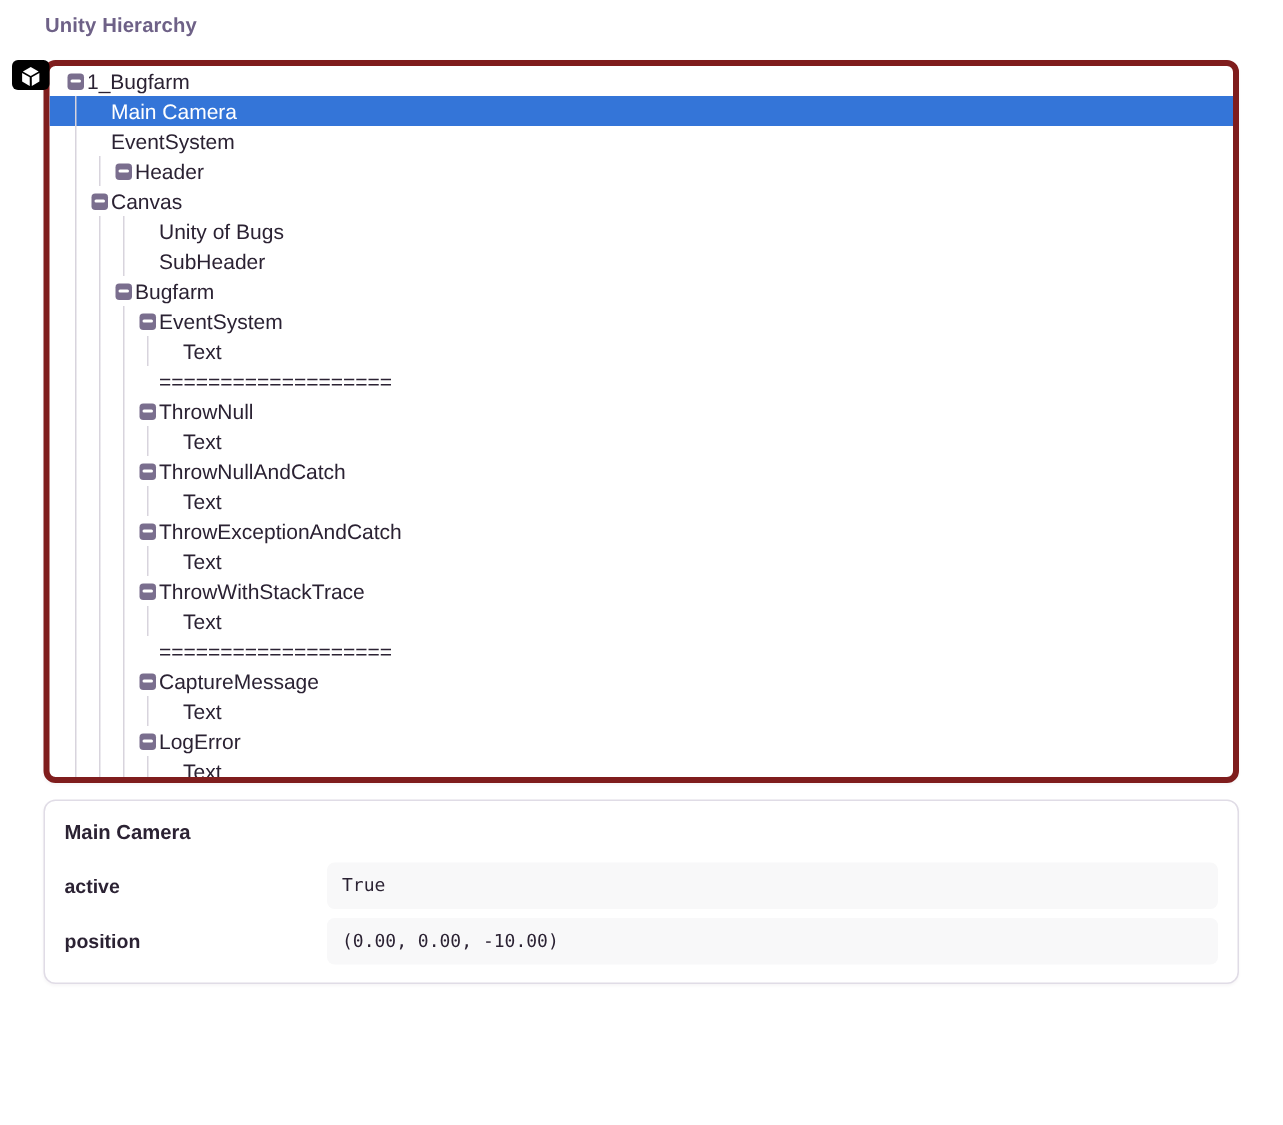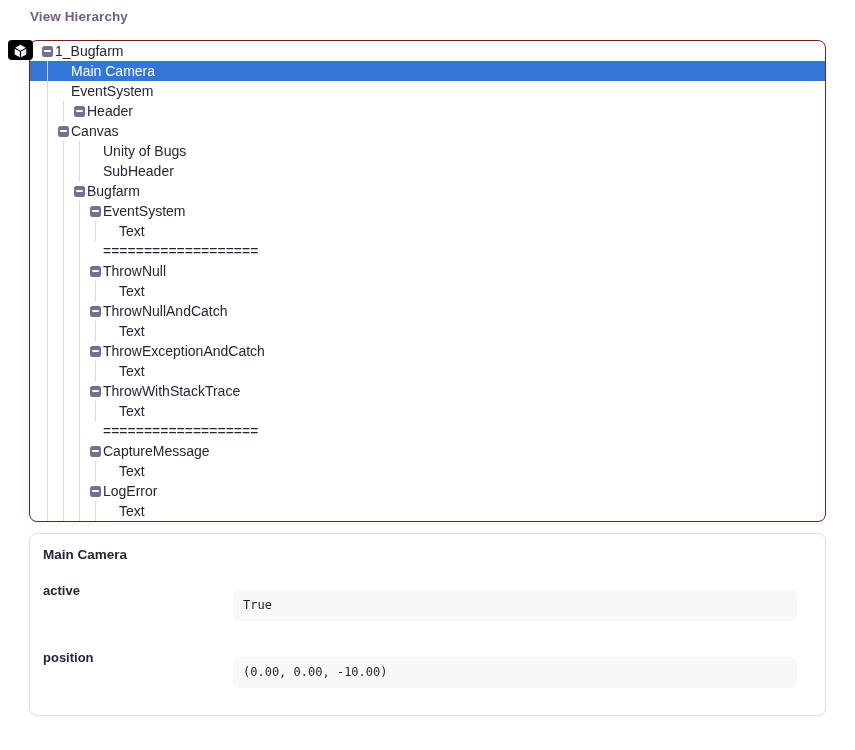--- a/index.html
+++ b/index.html
@@ -15,21 +15,21 @@
     letter-spacing:.1px;
   }
   .tree-wrap { position:relative; margin:16px 0 0 29px; width:797px; }
   .unity-badge {
     position:absolute; left:-21px; top:0; z-index:2;
     width:25px; height:20px; background:#000; border-radius:4px;
     display:flex; align-items:center; justify-content:center;
   }
   .tree-panel {
     box-sizing:border-box; width:797px; height:482px;
-    border:1px solid #7f1d1d; border-radius:8px;
+    border:4px solid #7f1d1d; border-radius:8px;
     background:#fff; overflow:hidden;
     box-shadow:0 1px 2px rgba(43,34,51,0.04);
   }
   .tree-row {
     height:20px; display:flex; align-items:center;
     padding-left:12px; font-size:14px; line-height:20px;
     white-space:pre; cursor:default;
   }
   .tree-row.selected { background:#3475d8; color:#fff; }
   .indent {
@@ -48,32 +48,32 @@
   .detail-panel {
     box-sizing:border-box; margin:11px 0 0 29px; width:797px;
     border:1px solid #e0dce6; border-radius:8px; background:#fff;
     padding:13px 13px 6px 13px;
     box-shadow:0 1px 2px rgba(43,34,51,0.04);
   }
   .detail-title { font-size:13.5px; font-weight:700; padding-bottom:13px; }
   .detail-row { display:flex; margin-bottom:6px; }
   .detail-label { width:175px; flex:none; font-size:13px; font-weight:700; padding-top:8px; }
   .detail-value {
-    flex:1; min-width:0; margin:15px;
+    flex:1; min-width:0; margin:0;
     background:#f8f8f9; border-radius:5px;
     padding:7px 10px;
     font-family:"DejaVu Sans Mono", monospace;
     font-size:12px; line-height:17px; white-space:pre;
     color:#2b2233;
   }
 </style>
 </head>
 <body>
 
-<div class="page-title">View Hierarchy</div>
+<div class="page-title">Unity Hierarchy</div>
 
 <div class="tree-wrap">
   <div class="unity-badge">
     <svg width="15" height="15" viewBox="0 0 24 24" aria-hidden="true">
       <polygon fill="#ffffff" points="12,2.6 20.4,7.4 12,12.2 3.6,7.4"></polygon>
       <polygon fill="#ffffff" points="2.8,9 10.9,13.6 10.9,22.8 2.8,18.2"></polygon>
       <polygon fill="#ffffff" points="21.2,9 13.1,13.6 13.1,22.8 21.2,18.2"></polygon>
     </svg>
   </div>
   <div class="tree-panel" id="tree">

